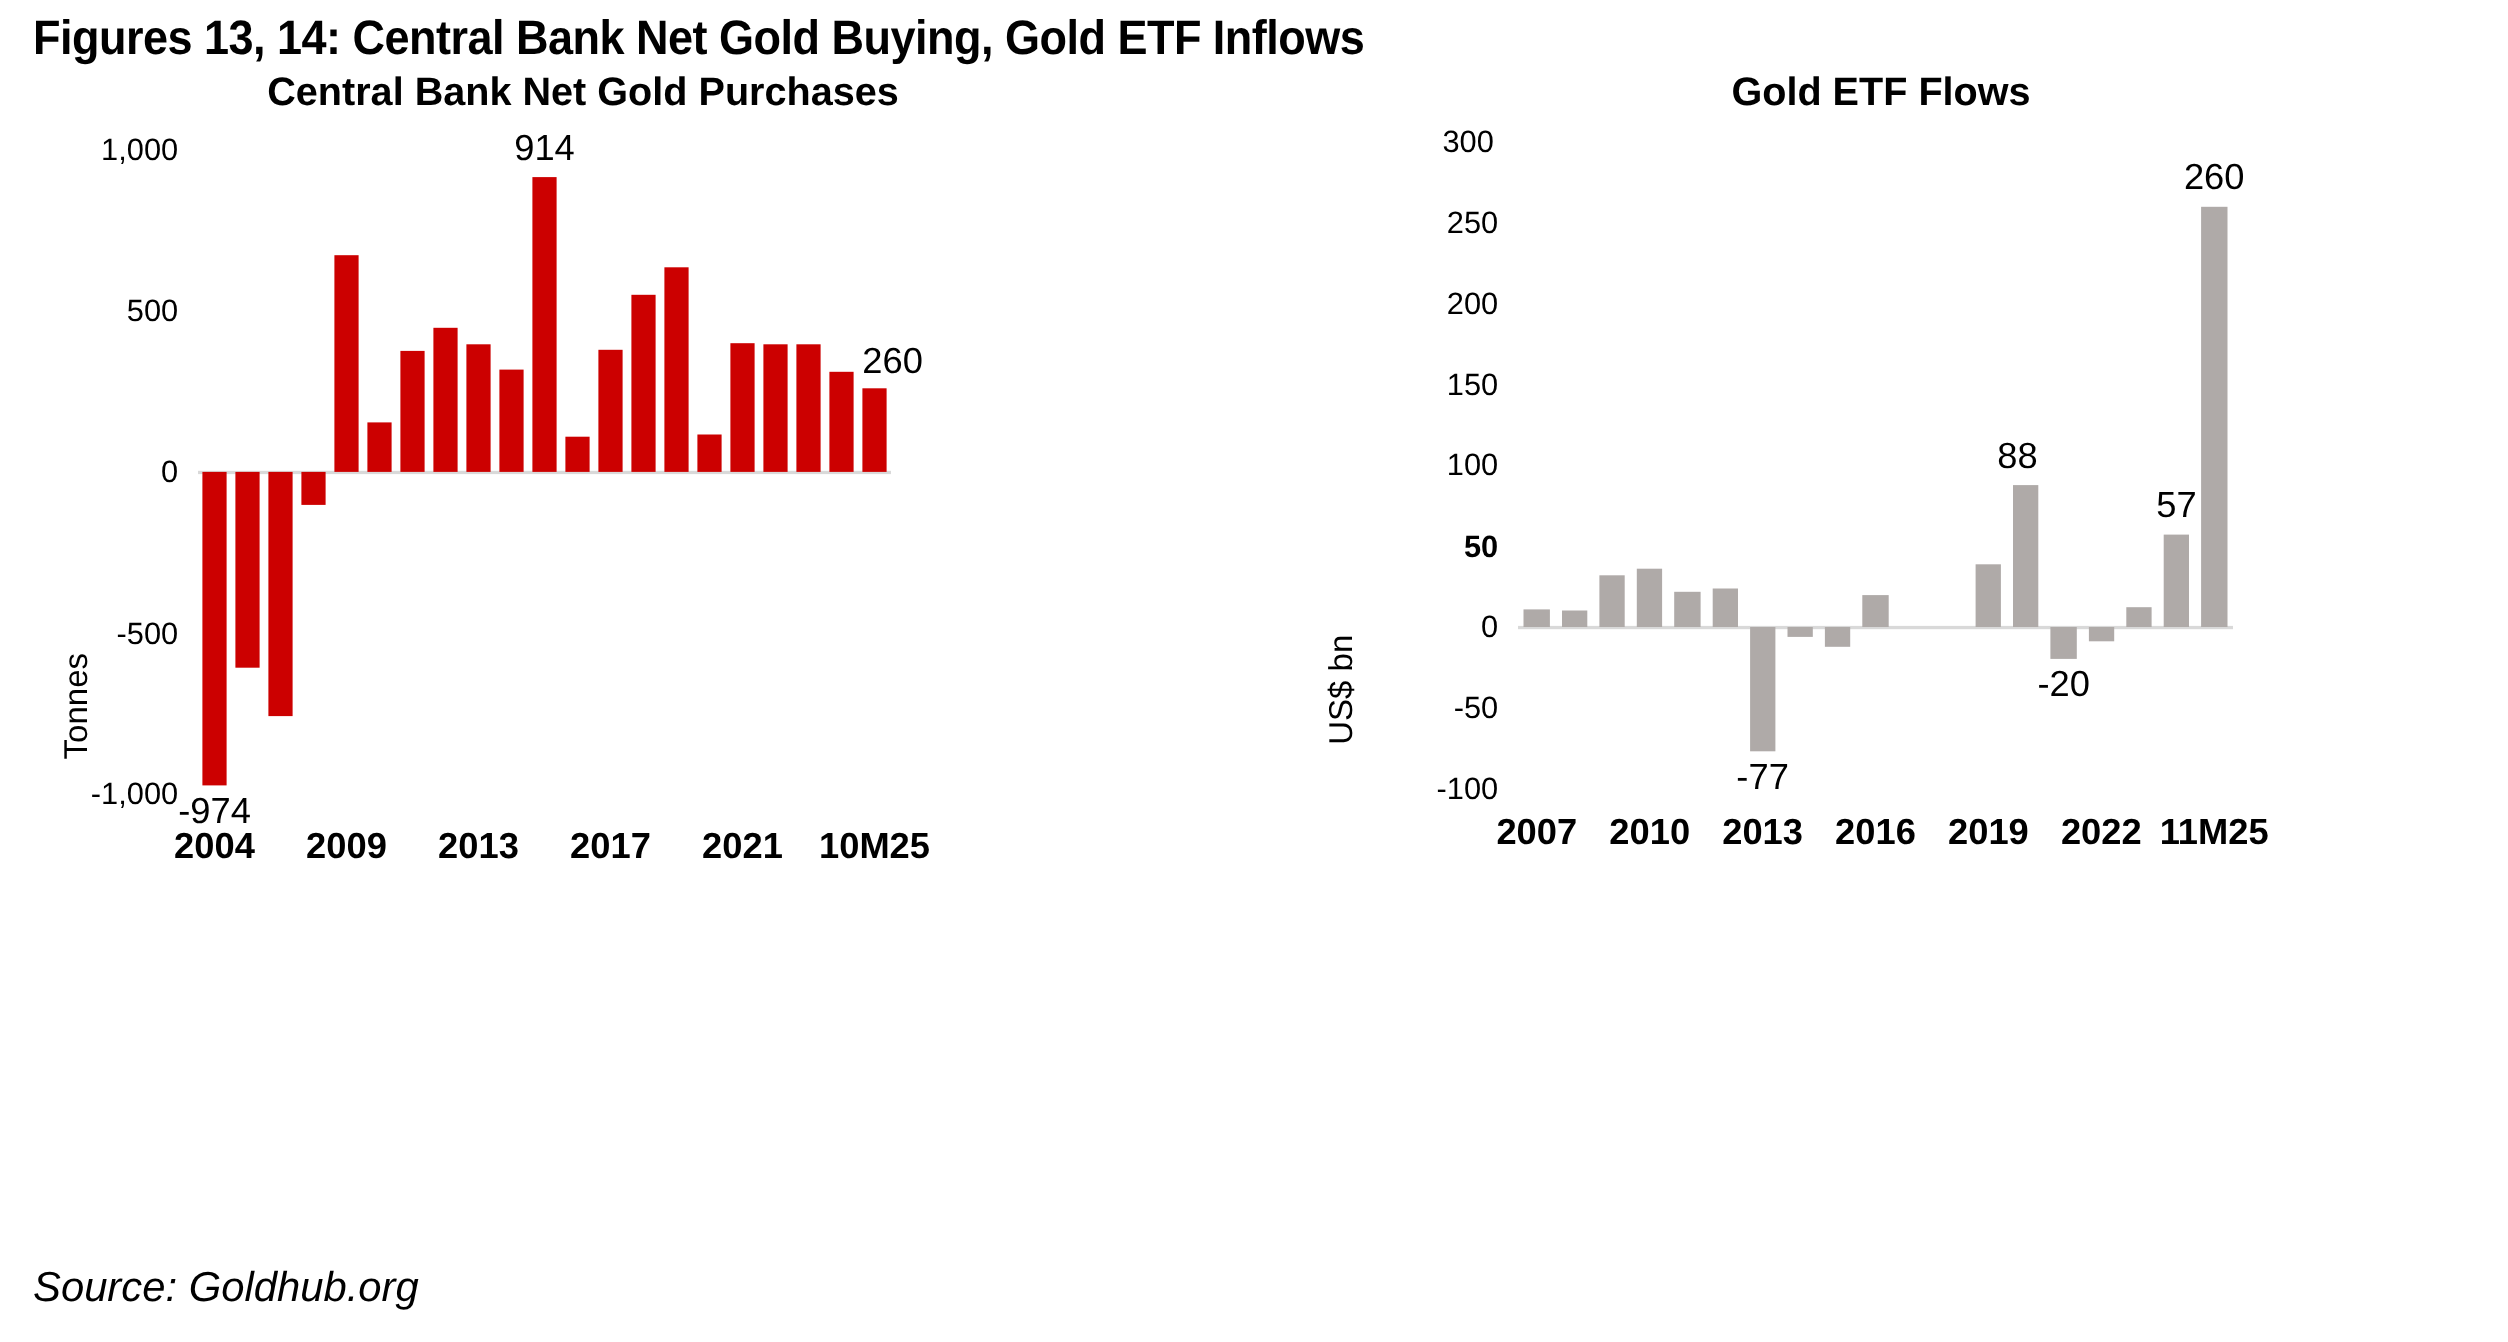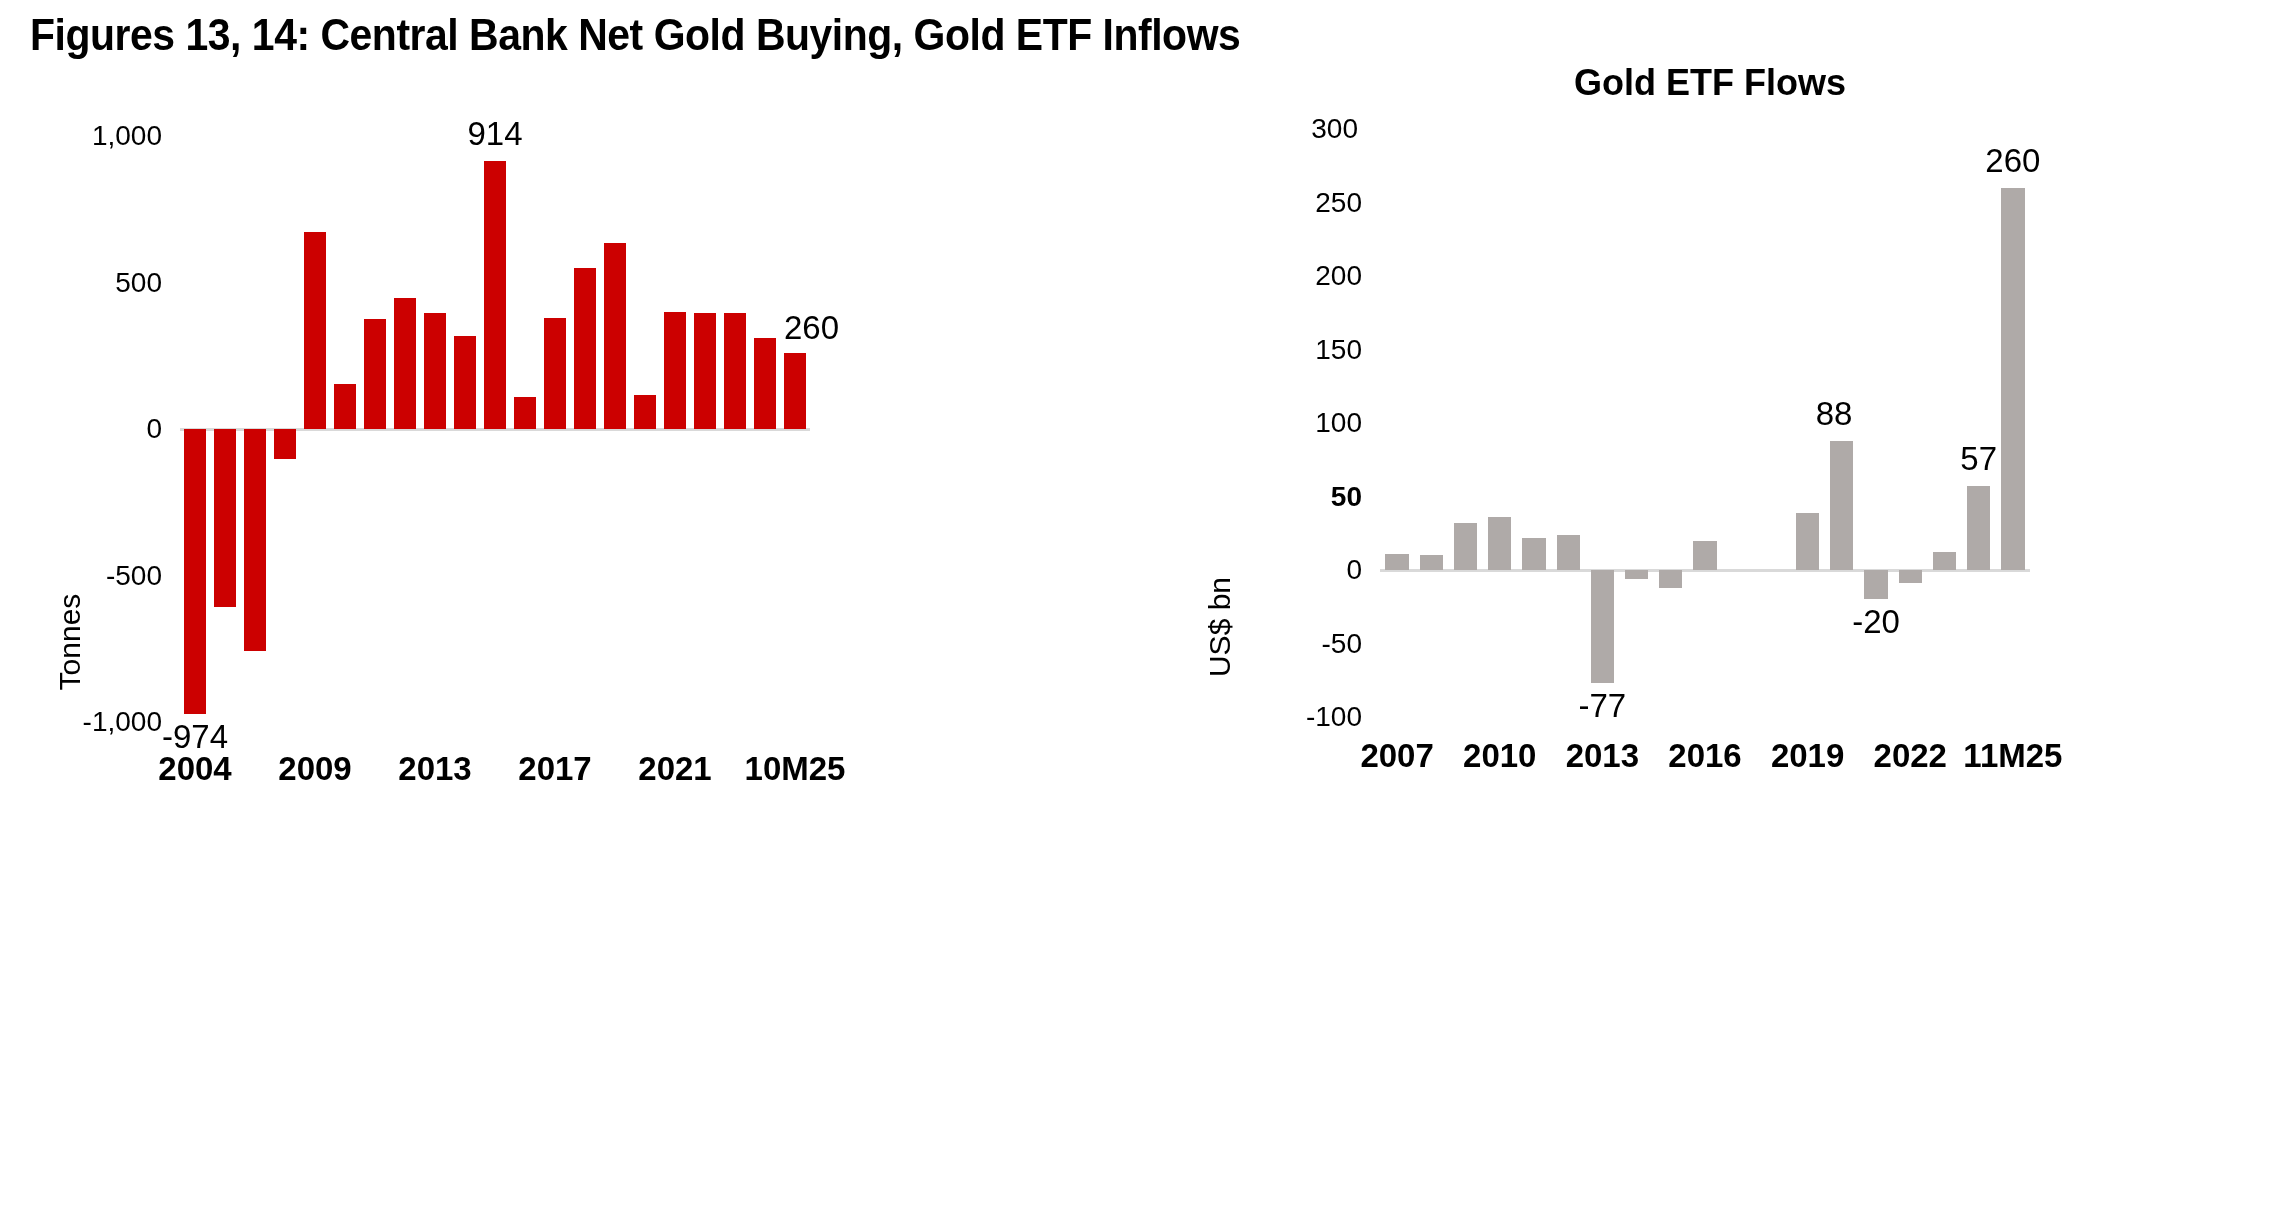--- a/index.html
+++ b/index.html
@@ -48,20 +48,21 @@
     font-size:38px;font-style:italic;color:#000;white-space:nowrap;
   }
 </style>
 </head>
 <body>
 
 <div class="fig-title">Figures 13, 14: Central Bank Net Gold Buying, Gold ETF Inflows</div>
 
 <div class="panel" id="panel-left" style="left:0;width:1130px;">
 
+  <div class="panel-title" style="left:0;width:1060px;top:62px;">Central Bank Net Gold Purchases</div>
 
   <div class="axis-label" style="left:-10px;top:625px;width:160px;text-align:center;">Tonnes</div>
 
   <div class="plot" id="plot-left" style="left:180px;top:136px;width:630px;height:586px;">
       <div class="zero-line" style="top: 292px;"></div>
       <div class="ytick" style="top: 0px; right: 648px;">1,000</div>
       <div class="ytick" style="top: 146.5px; right: 648px;">500</div>
       <div class="ytick" style="top: 293px; right: 648px;">0</div>
       <div class="ytick" style="top: 439.5px; right: 648px;">-500</div>
       <div class="ytick" style="top: 586px; right: 648px;">-1,000</div>
@@ -90,20 +91,21 @@
       <div class="xtick" style="left: 135px; top: 614px;">2009</div>
       <div class="xtick" style="left: 255px; top: 614px;">2013</div>
       <div class="xtick" style="left: 375px; top: 614px;">2017</div>
       <div class="xtick" style="left: 495px; top: 614px;">2021</div>
       <div class="xtick" style="left: 615px; top: 614px;">10M25</div>
       <div class="annot" style="left: 15px; top: 582.382px;">-974</div>
       <div class="annot" style="left: 315px; top: -20.802px;">914</div>
       <div class="annot" style="left: 631.5px; top: 172.82px;">260</div>
     </div>
 
+  <div class="source">Source: Goldhub.org</div>
 </div>
 
 <div class="panel" id="panel-right" style="left:1130px;width:1150px;">
 
   <div class="panel-title" style="left:200px;width:760px;top:62px;">Gold ETF Flows</div>
 
   <div class="axis-label" style="left:-10px;top:610px;width:200px;text-align:center;">US$ bn</div>
 
   <div class="plot" id="plot-right" style="left:250px;top:129px;width:650px;height:588px;">
       <div class="zero-line" style="top: 440px;"></div>

